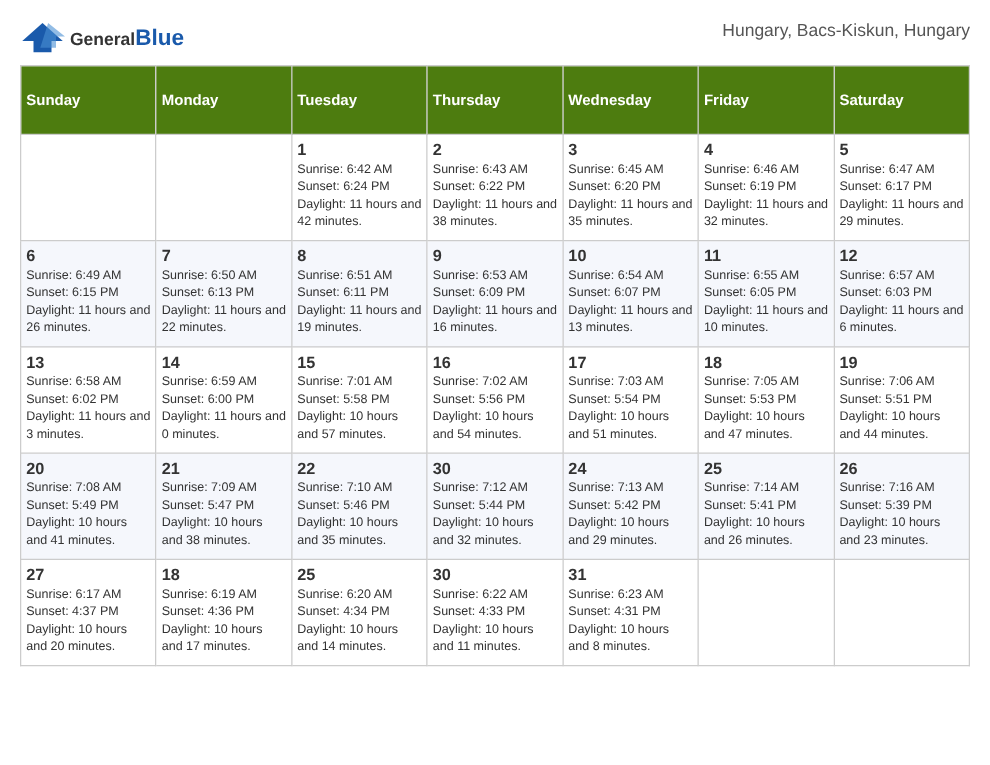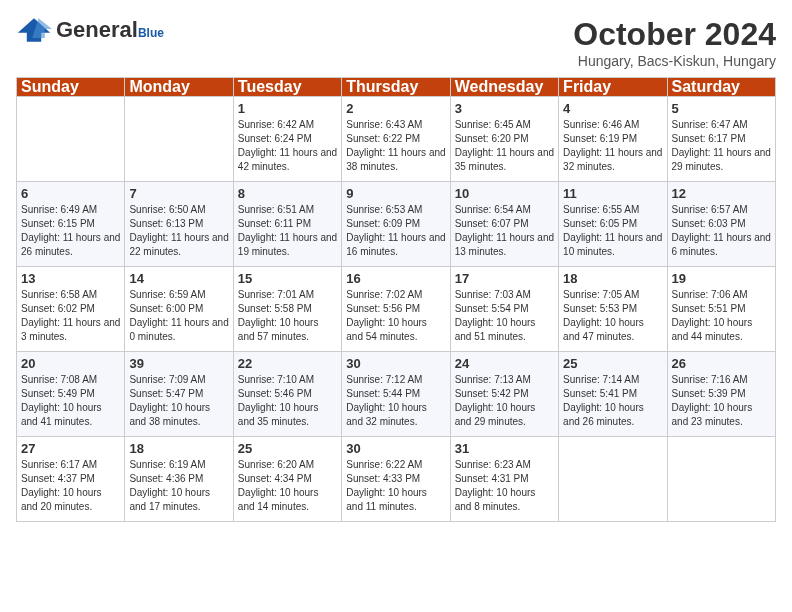--- a/index.html
+++ b/index.html
@@ -41,25 +41,25 @@
     .location {
       font-size: 14px;
       color: #555;
     }
     .calendar {
       width: 100%;
       border-collapse: collapse;
       font-size: 10.5px;
     }
     .calendar th {
-      background-color: #c2410c;
+      background-color: #4d7c0f;
       color: white;
-      padding: 0 4px;
+      padding: 20px 4px;
       text-align: left;
-      font-size: 16px;
+      font-size: 12px;
       font-weight: bold;
       border: 1px solid #ccc;
     }
     .calendar td {
       border: 1px solid #ccc;
       vertical-align: top;
       padding: 4px;
       width: 108px;
       height: 85px;
       color: #333;
@@ -86,26 +86,25 @@
 <body>
 
 <div class="header">
   <div class="logo">
     <div class="logo-row">
       <svg class="logo-icon" viewBox="0 0 40 30" xmlns="http://www.w3.org/2000/svg">
         <polygon points="20,2 38,18 28,18 28,28 12,28 12,18 2,18" fill="#1a5aab"></polygon>
         <polygon points="25,2 40,14 32,14 32,24 18,24" fill="#4a8fd4" opacity="0.6"></polygon>
       </svg>
       <div>
-        <span style="font-size:22px;font-weight:bold;color:#333;">General</span><span style="font-size:12px;font-weight:bold;color:#1a5aab;">Blue</span>
+        <span style="font-size:14px;font-weight:bold;color:#333;">General</span><span style="font-size:18px;font-weight:bold;color:#1a5aab;">Blue</span>
       </div>
     </div>
   </div>
   <div class="title-section">
-    <div class="month-title">October 2024</div>
     <div class="location">Hungary, Bacs-Kiskun, Hungary</div>
   </div>
 </div>
 
 <table class="calendar">
   <thead>
     <tr>
     <th>Sunday</th>
         <th>Monday</th>
         <th>Tuesday</th>
@@ -199,21 +198,21 @@
           <div class="day-number">19</div>
           <div class="day-info">Sunrise: 7:06 AM<br>Sunset: 5:51 PM<br>Daylight: 10 hours and 44 minutes.</div>
         </td>
       </tr>
       <tr>
         <td>
           <div class="day-number">20</div>
           <div class="day-info">Sunrise: 7:08 AM<br>Sunset: 5:49 PM<br>Daylight: 10 hours and 41 minutes.</div>
         </td>
         <td>
-          <div class="day-number">39</div>
+          <div class="day-number">21</div>
           <div class="day-info">Sunrise: 7:09 AM<br>Sunset: 5:47 PM<br>Daylight: 10 hours and 38 minutes.</div>
         </td>
         <td>
           <div class="day-number">22</div>
           <div class="day-info">Sunrise: 7:10 AM<br>Sunset: 5:46 PM<br>Daylight: 10 hours and 35 minutes.</div>
         </td>
         <td>
           <div class="day-number">30</div>
           <div class="day-info">Sunrise: 7:12 AM<br>Sunset: 5:44 PM<br>Daylight: 10 hours and 32 minutes.</div>
         </td>

